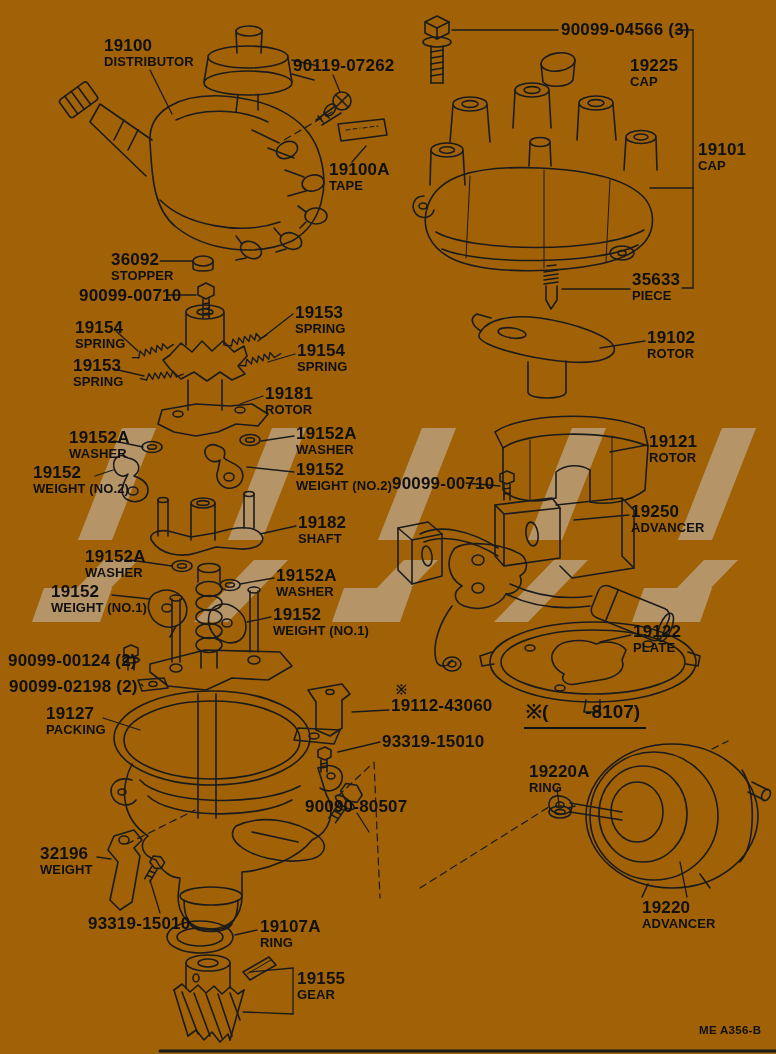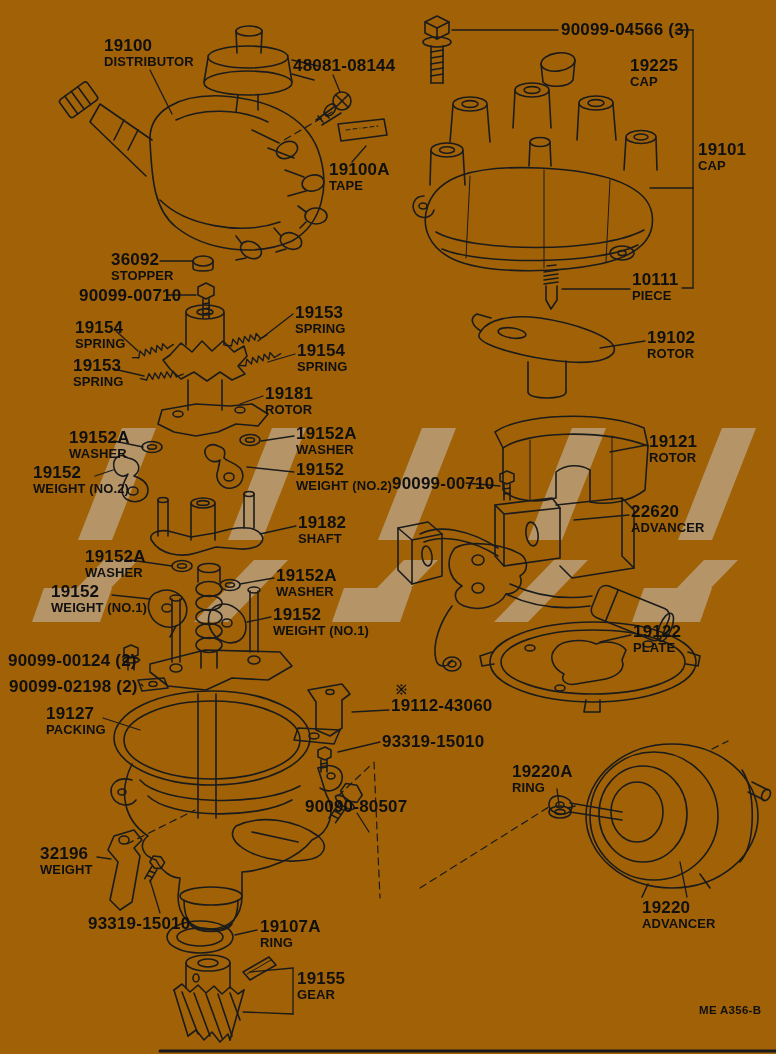--- a/index.html
+++ b/index.html
@@ -7,21 +7,21 @@
          font-family:"Liberation Sans",sans-serif;}
   svg.art{position:absolute;left:0;top:0;}
   .lbl{position:absolute;color:#101010;font-weight:700;line-height:1.04;
        letter-spacing:.2px;white-space:nowrap;}
   .lbl .num{display:block;font-size:17px;}
   .lbl .desc{display:block;font-size:13px;letter-spacing:.1px;}
   .lbl .desc:empty{display:none;}
   .marker{position:absolute;color:#101010;font-weight:700;font-size:13px;}
   .note{position:absolute;color:#101010;font-weight:700;font-size:19px;
         white-space:pre;border-bottom:2.5px solid #111;padding:0 6px 3px 2px;}
-  .footer-code{position:absolute;color:#101010;font-weight:700;font-size:11.5px;letter-spacing:.3px;}
+  .footer-code{position:absolute;color:#101010;font-weight:700;font-size:11.5px;letter-spacing:.3px;margin-top:20px;}
 </style>
 </head>
 <body>
 
 <div class="stage">
 
 <svg class="art" width="776" height="1054" viewBox="0 0 776 1054" stroke="#1b1b1b" fill="none" stroke-width="1.6" stroke-linecap="round" stroke-linejoin="round">
 
   <g fill="#c9c9c9" stroke="none" opacity="0.5">
     <g>
@@ -521,39 +521,39 @@
   </g>
 
   <line x1="160" y1="1051" x2="776" y2="1051" stroke-width="3"></line>
 </svg>
 
 <div class="lbl" style="left:104px;top:37px">
       <span class="num">19100</span>
       <span class="desc">DISTRIBUTOR</span>
     </div>
 <div class="lbl" style="left:293px;top:57px">
-      <span class="num">48081-08144</span>
+      <span class="num">90119-07262</span>
     </div>
 <div class="lbl" style="left:329px;top:161px">
       <span class="num">19100A</span>
       <span class="desc">TAPE</span>
     </div>
 <div class="lbl" style="left:561px;top:21px">
       <span class="num">90099-04566 (3)</span>
     </div>
 <div class="lbl" style="left:630px;top:57px">
       <span class="num">19225</span>
       <span class="desc">CAP</span>
     </div>
 <div class="lbl" style="left:698px;top:141px">
       <span class="num">19101</span>
       <span class="desc">CAP</span>
     </div>
 <div class="lbl" style="left:632px;top:271px">
-      <span class="num">10111</span>
+      <span class="num">35633</span>
       <span class="desc">PIECE</span>
     </div>
 <div class="lbl" style="left:111px;top:251px">
       <span class="num">36092</span>
       <span class="desc">STOPPER</span>
     </div>
 <div class="lbl" style="left:79px;top:287px">
       <span class="num">90099-00710</span>
     </div>
 <div class="lbl" style="left:295px;top:304px">
@@ -597,21 +597,21 @@
     </div>
 <div class="lbl" style="left:647px;top:329px">
       <span class="num">19102</span>
       <span class="desc">ROTOR</span>
     </div>
 <div class="lbl" style="left:649px;top:433px">
       <span class="num">19121</span>
       <span class="desc">ROTOR</span>
     </div>
 <div class="lbl" style="left:631px;top:503px">
-      <span class="num">22620</span>
+      <span class="num">19250</span>
       <span class="desc">ADVANCER</span>
     </div>
 <div class="lbl" style="left:298px;top:514px">
       <span class="num">19182</span>
       <span class="desc">SHAFT</span>
     </div>
 <div class="lbl" style="left:85px;top:548px">
       <span class="num">19152A</span>
       <span class="desc">WASHER</span>
     </div>
@@ -641,21 +641,22 @@
 <div class="lbl" style="left:391px;top:697px">
       <span class="num">19112-43060</span>
     </div>
 <div class="lbl" style="left:382px;top:733px">
       <span class="num">93319-15010</span>
     </div>
 <div class="lbl" style="left:633px;top:623px">
       <span class="num">19122</span>
       <span class="desc">PLATE</span>
     </div>
-<div class="lbl" style="left:512px;top:763px">
+<div class="note" style="left:524px;top:698px">※(       -8107)</div>
+<div class="lbl" style="left:529px;top:763px">
       <span class="num">19220A</span>
       <span class="desc">RING</span>
     </div>
 <div class="lbl" style="left:305px;top:798px">
       <span class="num">90090-80507</span>
     </div>
 <div class="lbl" style="left:40px;top:845px">
       <span class="num">32196</span>
       <span class="desc">WEIGHT</span>
     </div>

